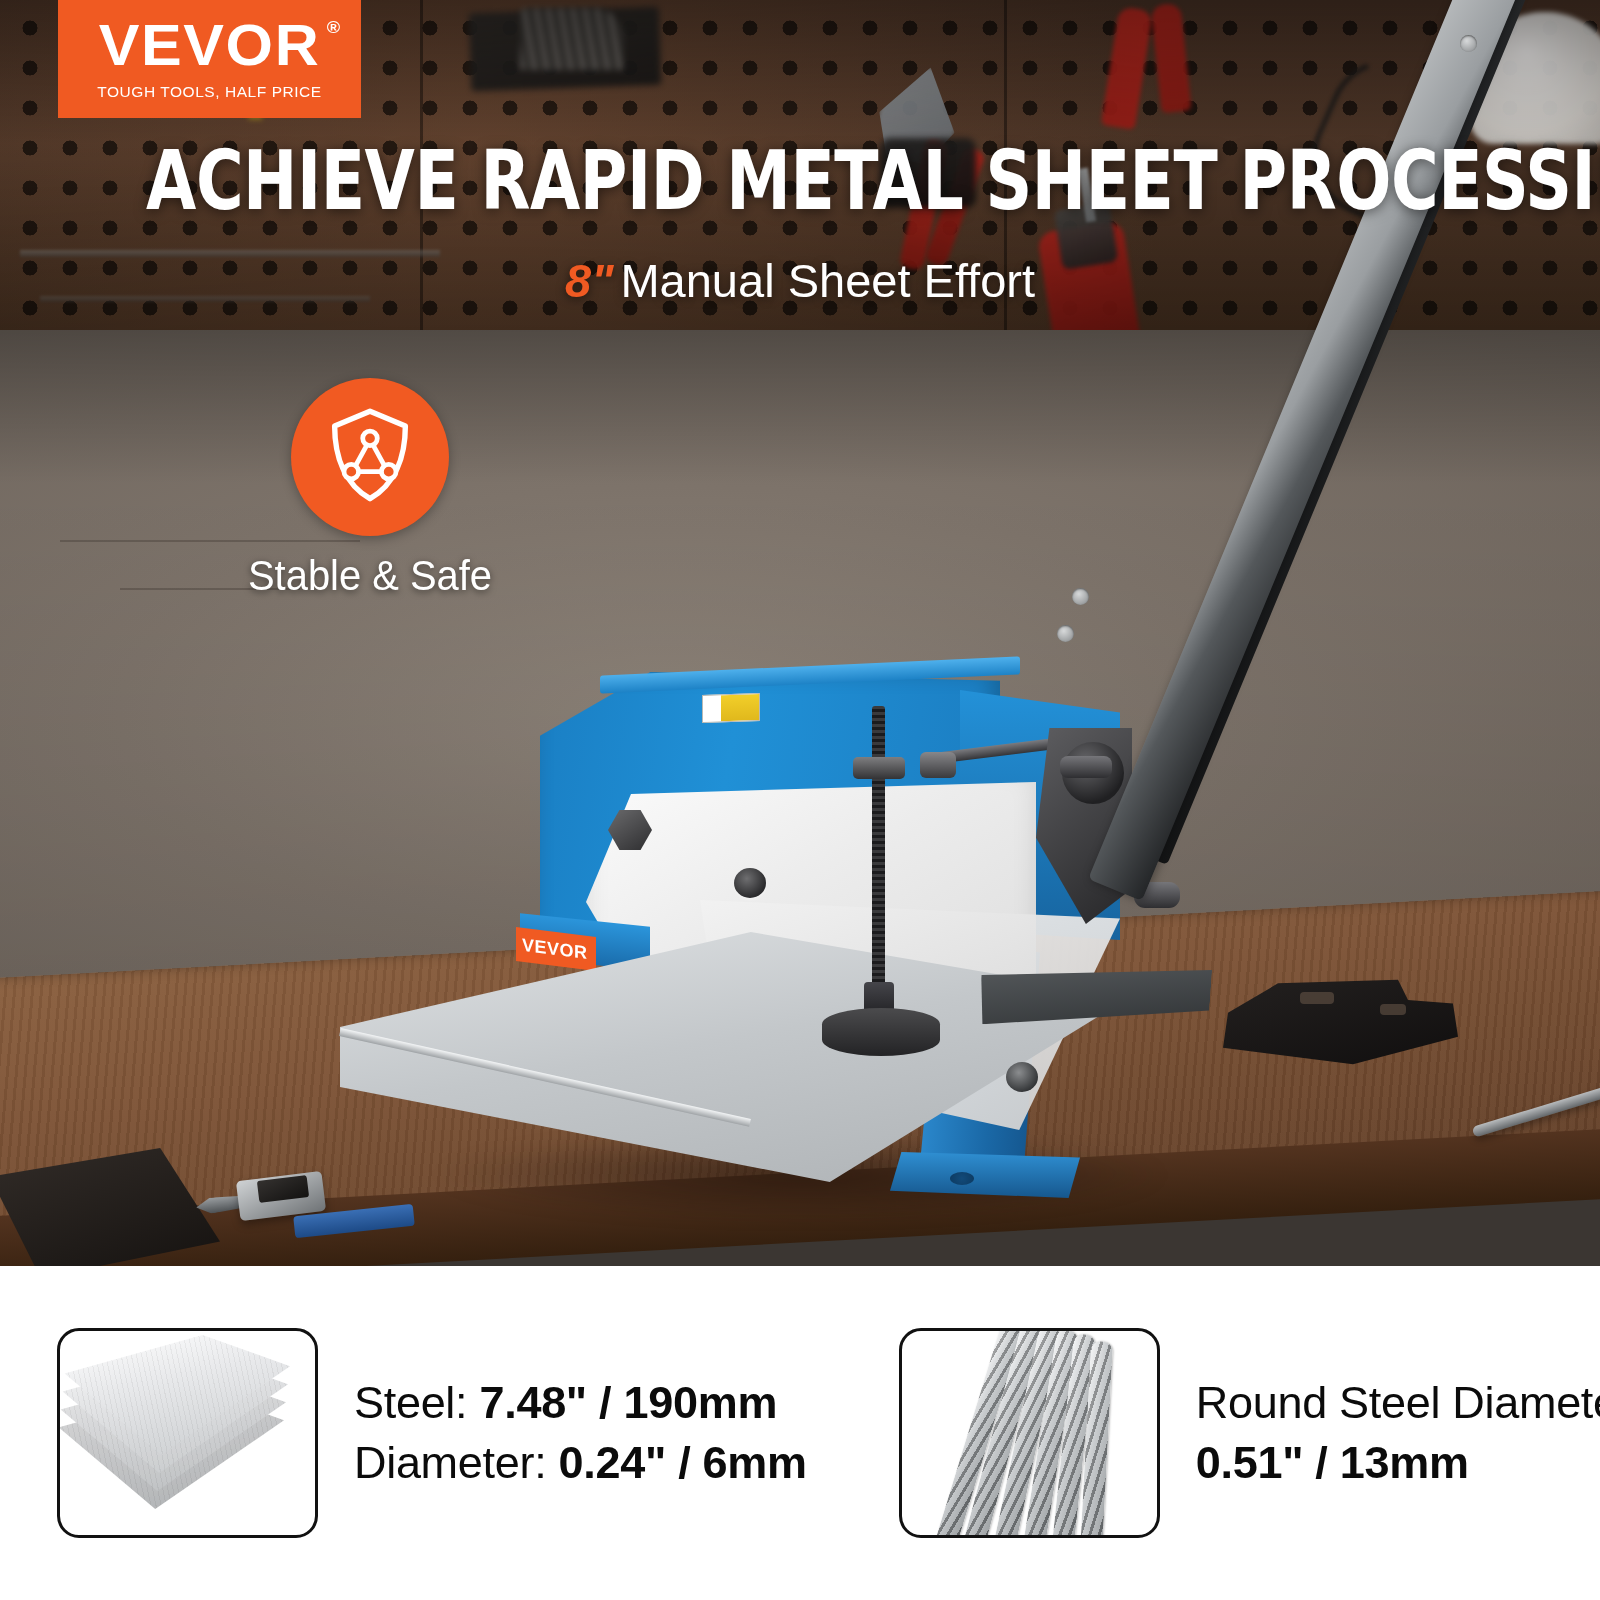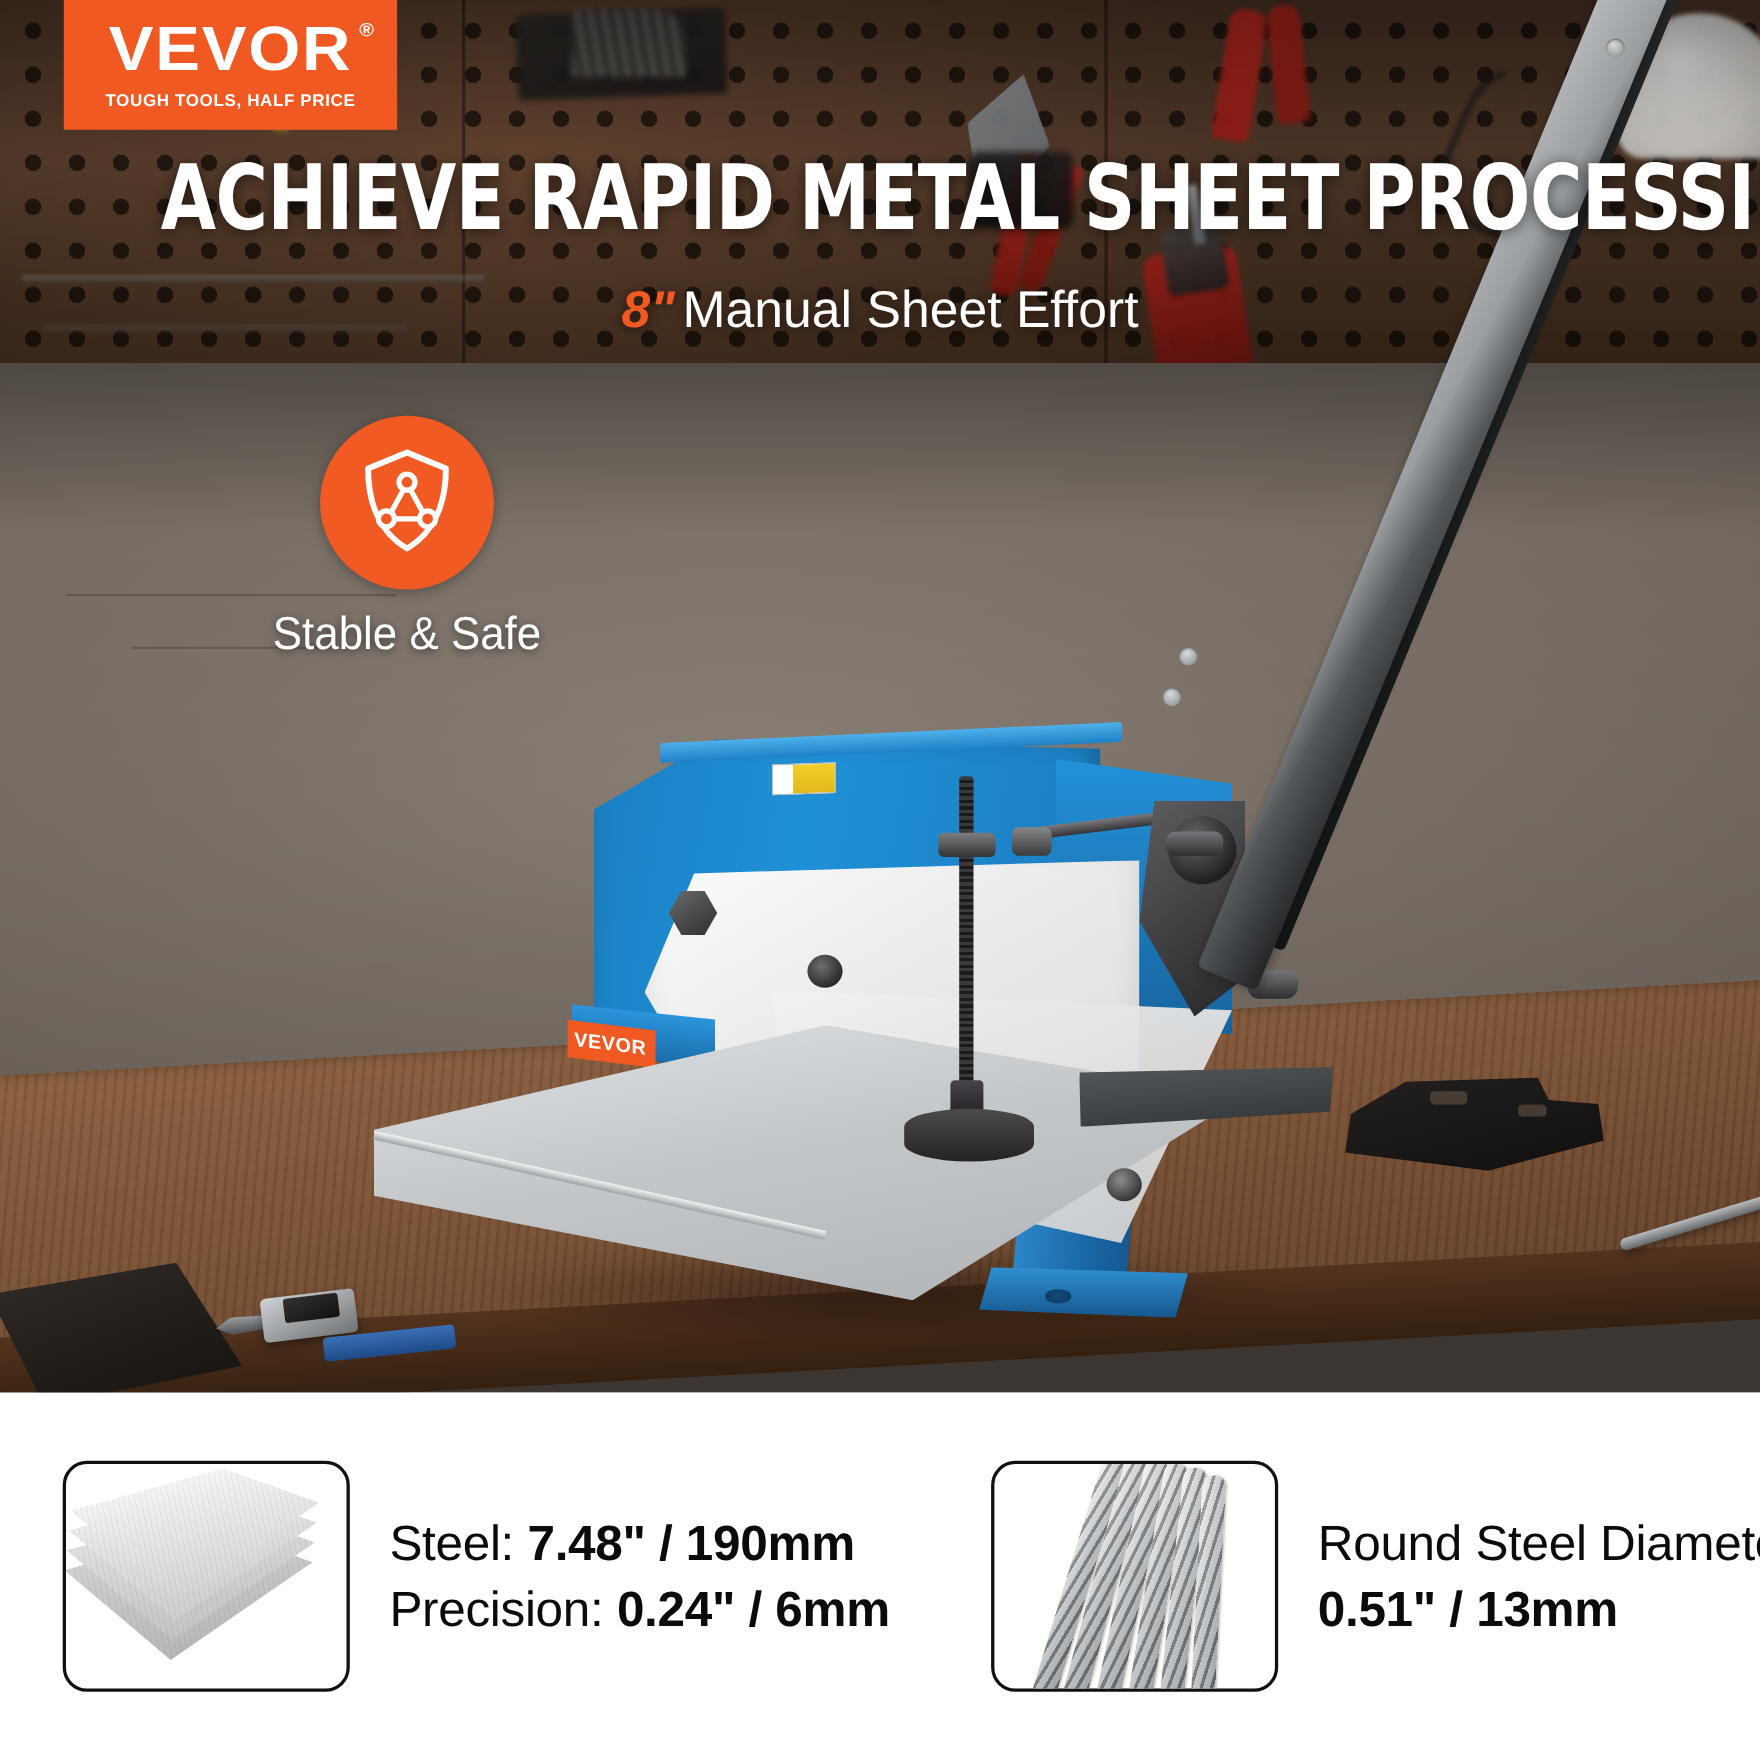--- a/index.html
+++ b/index.html
@@ -204,21 +204,21 @@
     transform: scaleX(1.07);
     font-family: "Liberation Sans", sans-serif;
   }
   .logo-r {
     position: absolute; top: 2px; right: -20px;
     font-size: 17px; font-weight: 700;
   }
   .logo-tag {
     color: #fff;
     font-size: 15.5px;
-    font-weight: 700;
+    font-weight: 400;
     letter-spacing: .55px;
     margin-top: 9px;
   }
 
   .headline {
     position: absolute;
     left: 50%; transform: translateX(-50%);
     top: 140px;
     width: 1520px;
     text-align: center;
@@ -778,21 +778,21 @@
           <div class="sh s3"></div>
           <div class="sh s4"></div>
         </div>
       </div>
       <div class="spec-text">
         <div class="spec-line">
           <span class="lbl">Steel:</span>
           <span class="val">7.48" / 190mm</span>
         </div>
         <div class="spec-line">
-          <span class="lbl">Precision:</span>
+          <span class="lbl">Diameter:</span>
           <span class="val">0.24" / 6mm</span>
         </div>
       </div>
     </div>
 
     <div class="spec right">
       <div class="spec-thumb">
         <div class="rebars">
           <div class="rb rb1"></div>
           <div class="rb rb2"></div>

